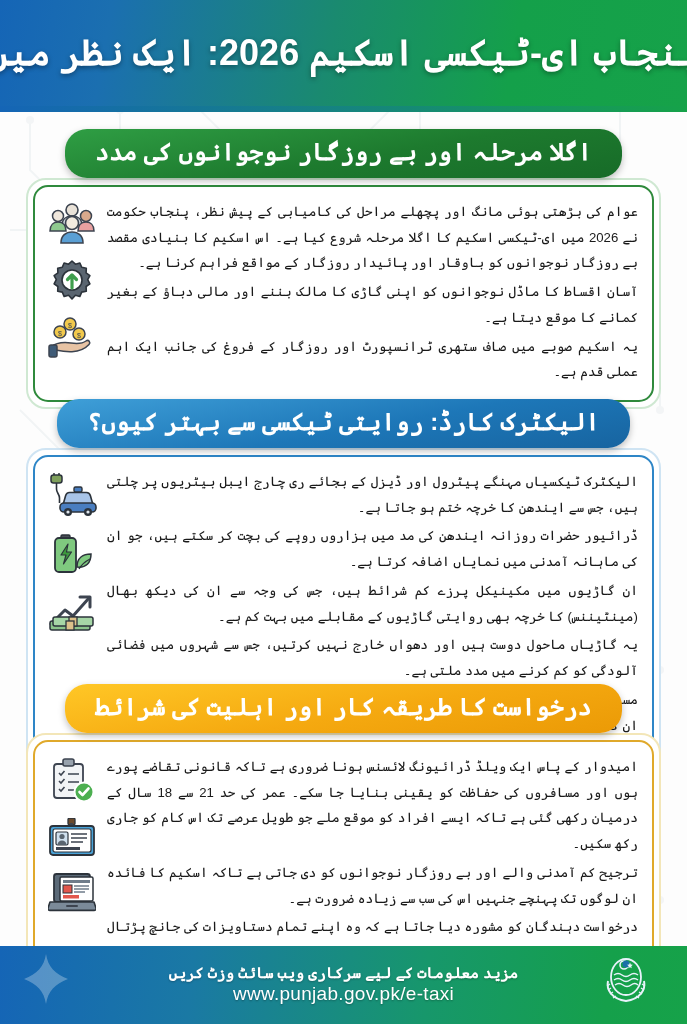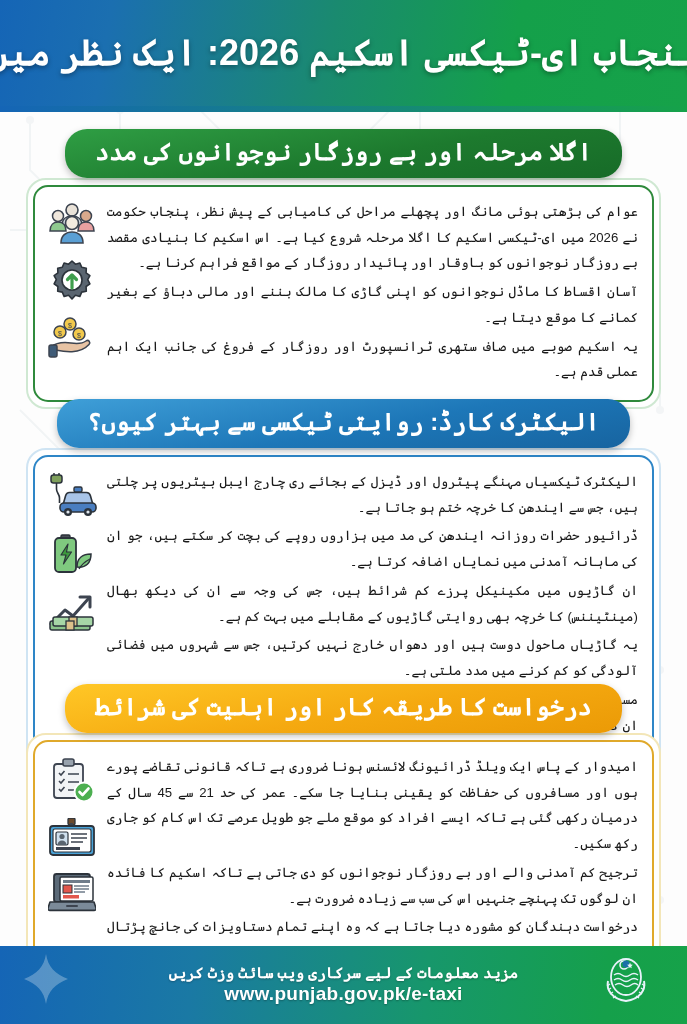--- a/index.html
+++ b/index.html
@@ -126,21 +126,21 @@
     background:linear-gradient(95deg,#1565b6 0%,#1a79a4 28%,#17976b 62%,#15a04b 88%,#16a249 100%);
     display:flex;align-items:center;
     overflow:hidden;
   }
   .footer-logo{position:absolute;right:35px;top:7px;}
   .footer-center{
     width:100%;text-align:center;color:#fff;direction:rtl;
     padding-bottom:2px;
   }
   .footer-line1{font-size:15px;font-weight:bold;text-shadow:0 1px 2px rgba(0,0,0,.25);}
-  .footer-line2{font-size:19px;font-weight:bold;letter-spacing:.3px;direction:ltr;margin-top:1px;text-shadow:0 1px 2px rgba(0,0,0,.3);}
+  .footer-line2{font-size:19px;font-weight:normal;letter-spacing:.3px;direction:ltr;margin-top:1px;text-shadow:0 1px 2px rgba(0,0,0,.3);}
   .footer-spark{position:absolute;left:24px;top:8px;}
 </style>
 </head>
 <body>
 
 <div class="page">
 
   <svg class="circuit-bg" viewBox="0 0 687 860" preserveAspectRatio="none">
     <g stroke="#e9eef0" stroke-width="2" fill="none">
       <path d="M30 10 L30 60 L90 120 L90 200"></path>
@@ -355,21 +355,21 @@
               <g stroke="#6f7c8a" stroke-width="1.5">
                 <path d="M26 14h15M26 17h15M26 20h11"></path>
               </g>
               <rect x="15" y="23" width="16" height="3.5" fill="#e2574c"></rect>
               <path d="M2 30h44l2 6c.4 1.3-.5 2.4-1.9 2.4H1.9C.5 38.4-.4 37.3 0 36z" fill="#7b8a99" stroke="#2c333b" stroke-width="1.6" stroke-linejoin="round"></path>
               <rect x="18" y="33" width="12" height="2" rx="1" fill="#3d4450"></rect>
             </svg>
           </div>
 
           <div class="body-text">
-            <p>امیدوار کے پاس ایک ویلڈ ڈرائیونگ لائسنس ہونا ضروری ہے تاکہ قانونی تقاضے پورے ہوں اور مسافروں کی حفاظت کو یقینی بنایا جا سکے۔ عمر کی حد 21 سے 45 سال کے درمیان رکھی گئی ہے تاکہ ایسے افراد کو موقع ملے جو طویل عرصے تک اس کام کو جاری رکھ سکیں۔</p>
+            <p>امیدوار کے پاس ایک ویلڈ ڈرائیونگ لائسنس ہونا ضروری ہے تاکہ قانونی تقاضے پورے ہوں اور مسافروں کی حفاظت کو یقینی بنایا جا سکے۔ عمر کی حد 21 سے 18 سال کے درمیان رکھی گئی ہے تاکہ ایسے افراد کو موقع ملے جو طویل عرصے تک اس کام کو جاری رکھ سکیں۔</p>
             <p>ترجیح کم آمدنی والے اور بے روزگار نوجوانوں کو دی جاتی ہے تاکہ اسکیم کا فائدہ ان لوگوں تک پہنچے جنہیں اس کی سب سے زیادہ ضرورت ہے۔</p>
             <p>درخواست دہندگان کو مشورہ دیا جاتا ہے کہ وہ اپنے تمام دستاویزات کی جانچ پڑتال کر لیں اور کسی بھی قسم کی غلطی سے بچیں۔</p>
           </div>
         </div>
       </div>
     </div>
   </div>
 
   <div class="footer">
     <svg class="footer-spark" width="44" height="50" viewBox="0 0 44 50">

